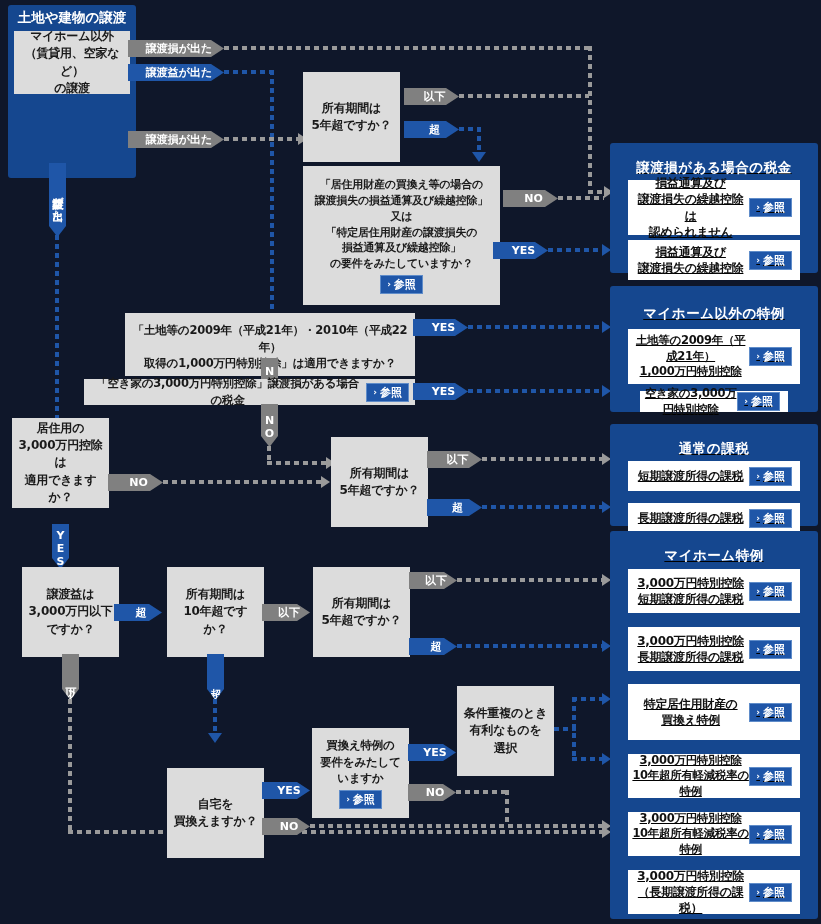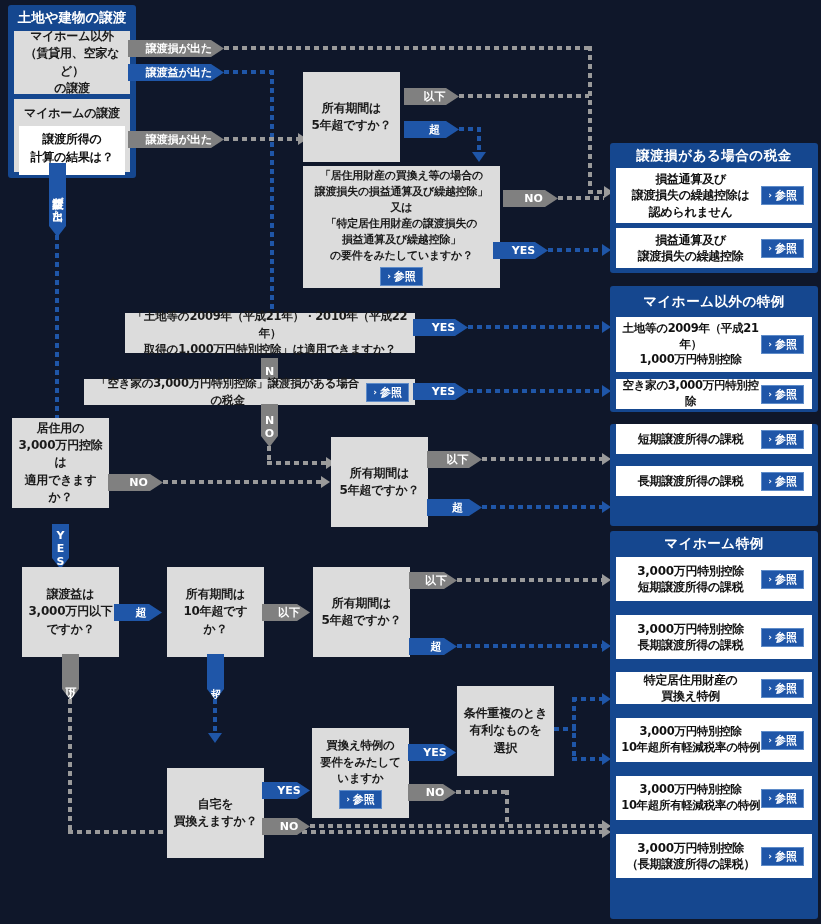--- a/index.html
+++ b/index.html
@@ -14,21 +14,21 @@
   .qbox{
     background:#dcdcdc;color:#1a1a1a;
     display:flex;align-items:center;justify-content:center;
     text-align:center;line-height:1.45;
     font-size:12px;font-weight:600;letter-spacing:-0.2px;
     padding:4px 6px;
   }
   .qbox .inner{width:100%;}
 
   
-  .panel{background:#15478f;padding:0;}
+  .panel{background:#15478f;padding:12px;text-decoration:underline;}
   .panel-title{
     color:#ffffff;font-size:13.5px;font-weight:bold;text-align:center;
     letter-spacing:0.5px;line-height:1;
     display:flex;align-items:center;justify-content:center;
   }
   .outbox{
     background:#ffffff;display:flex;align-items:center;
     box-sizing:border-box;
   }
   .outbox .txt{
@@ -97,29 +97,20 @@
     <div class="gtitle abs" style="left:0;top:0;width:128px;height:25px;">土地や建物の譲渡</div>
 
     <div class="abs qbox" style="left:6px;top:26px;width:116px;height:63px;">
       <div class="inner">
         <div>マイホーム以外</div>
         <div>（賃貸用、空家など）</div>
         <div>の譲渡</div>
       </div>
     </div>
 
-    <div class="abs qbox" style="left:6px;top:94px;width:116px;height:73px;padding:0;align-items:flex-start;">
-      <div class="inner">
-        <div style="padding:6px 0 4px;">マイホームの譲渡</div>
-        <div class="wbox" style="margin:0 5px 5px;height:44px;display:block;padding-top:5px;">
-          <div>譲渡所得の</div>
-          <div>計算の結果は？</div>
-        </div>
-      </div>
-    </div>
   </div>
 
   <div class="abs tag grey right" style="left:128px;top:40px;width:96px;height:17px;">譲渡損が出た</div>
   <div class="abs dotH grey" style="left:224px;top:46px;width:366px;"></div>
   <div class="abs dotV grey" style="left:588px;top:46px;height:146px;"></div>
   <div class="abs dotH grey" style="left:588px;top:190px;width:18px;"></div>
   <div class="abs headR grey" style="left:604px;top:186px;"></div>
 
   <div class="abs tag blue right" style="left:128px;top:64px;width:96px;height:17px;">譲渡益が出た</div>
   <div class="abs dotH blue" style="left:224px;top:70px;width:48px;"></div>
@@ -142,21 +133,21 @@
   </div>
 
   <div class="abs tag grey right" style="left:404px;top:88px;width:55px;height:17px;">以下</div>
   <div class="abs dotH grey" style="left:459px;top:94px;width:130px;"></div>
 
   <div class="abs tag blue right" style="left:404px;top:121px;width:55px;height:17px;">超</div>
   <div class="abs dotH blue" style="left:459px;top:127px;width:22px;"></div>
   <div class="abs dotV blue" style="left:477px;top:127px;height:27px;"></div>
   <div class="abs headD blue" style="left:472px;top:152px;"></div>
 
-  <div class="abs qbox" style="left:303px;top:166px;width:197px;height:122px;font-size:11px;">
+  <div class="abs qbox" style="left:303px;top:166px;width:197px;height:139px;font-size:11px;">
     <div class="inner">
       <div>「居住用財産の買換え等の場合の</div>
       <div>譲渡損失の損益通算及び繰越控除」</div>
       <div>又は</div>
       <div>「特定居住用財産の譲渡損失の</div>
       <div>損益通算及び繰越控除」</div>
       <div>の要件をみたしていますか？</div>
       <div style="display:flex;justify-content:center;">
         <span class="ref ref-inline">
           <span class="chev">›</span>
@@ -166,21 +157,21 @@
     </div>
   </div>
 
   <div class="abs tag grey right" style="left:503px;top:190px;width:55px;height:17px;">NO</div>
   <div class="abs dotH grey" style="left:558px;top:196px;width:46px;"></div>
 
   <div class="abs tag blue right" style="left:493px;top:242px;width:55px;height:17px;">YES</div>
   <div class="abs dotH blue" style="left:548px;top:248px;width:56px;"></div>
   <div class="abs headR blue" style="left:602px;top:244px;"></div>
 
-  <div class="abs qbox" style="left:125px;top:313px;width:290px;height:40px;font-size:11.5px;">
+  <div class="abs qbox" style="left:125px;top:313px;width:290px;height:63px;font-size:11.5px;align-items:flex-end;">
     <div class="inner">
       <div>「土地等の2009年（平成21年）・2010年（平成22年）</div>
       <div>取得の1,000万円特別控除」は適用できますか？</div>
     </div>
   </div>
   <div class="abs tag blue right" style="left:413px;top:319px;width:55px;height:17px;">YES</div>
   <div class="abs dotH blue" style="left:468px;top:325px;width:136px;"></div>
   <div class="abs headR blue" style="left:602px;top:321px;"></div>
 
   <div class="abs tag grey down" style="left:261px;top:358px;width:17px;height:37px;">NO</div>
@@ -343,32 +334,33 @@
     <div class="outbox" style="margin:0 6px;height:55px;">
       <div class="txt" style="font-size:11.5px;">
         <div>土地等の2009年（平成21年）</div>
         <div>1,000万円特別控除</div>
       </div>
       <span class="ref" style="margin-right:8px;">
         <span class="chev">›</span>
           <span>参照</span>
       </span>
     </div>
-    <div class="outbox" style="margin:7px 6px 0;height:30px;">
+    <div class="outbox" style="margin:7px 18px 0;height:21px;">
       <div class="txt" style="font-size:11.5px;">
         <div>空き家の3,000万円特別控除</div>
       </div>
       <span class="ref" style="margin-right:8px;">
         <span class="chev">›</span>
           <span>参照</span>
       </span>
     </div>
   </div>
 
   <div class="abs panel" style="left:610px;top:424px;width:208px;height:102px;border-radius:3px;">
+    <div class="panel-title" style="height:25px;">通常の課税</div>
     <div class="outbox" style="margin:0 6px;height:30px;">
       <div class="txt">
         <div>短期譲渡所得の課税</div>
       </div>
       <span class="ref" style="margin-right:8px;">
         <span class="chev">›</span>
           <span>参照</span>
       </span>
     </div>
     <div class="outbox" style="margin:12px 6px 0;height:30px;">
@@ -400,21 +392,21 @@
       <div class="txt">
         <div>3,000万円特別控除</div>
         <div>長期譲渡所得の課税</div>
       </div>
       <span class="ref" style="margin-right:8px;">
         <span class="chev">›</span>
           <span>参照</span>
       </span>
     </div>
 
-    <div class="outbox" style="margin:13px 6px 0;height:32px;">
+    <div class="outbox" style="margin:13px 6px 0;height:56px;">
       <div class="txt">
         <div>特定居住用財産の</div>
         <div>買換え特例</div>
       </div>
       <span class="ref" style="margin-right:8px;">
         <span class="chev">›</span>
           <span>参照</span>
       </span>
     </div>
 

